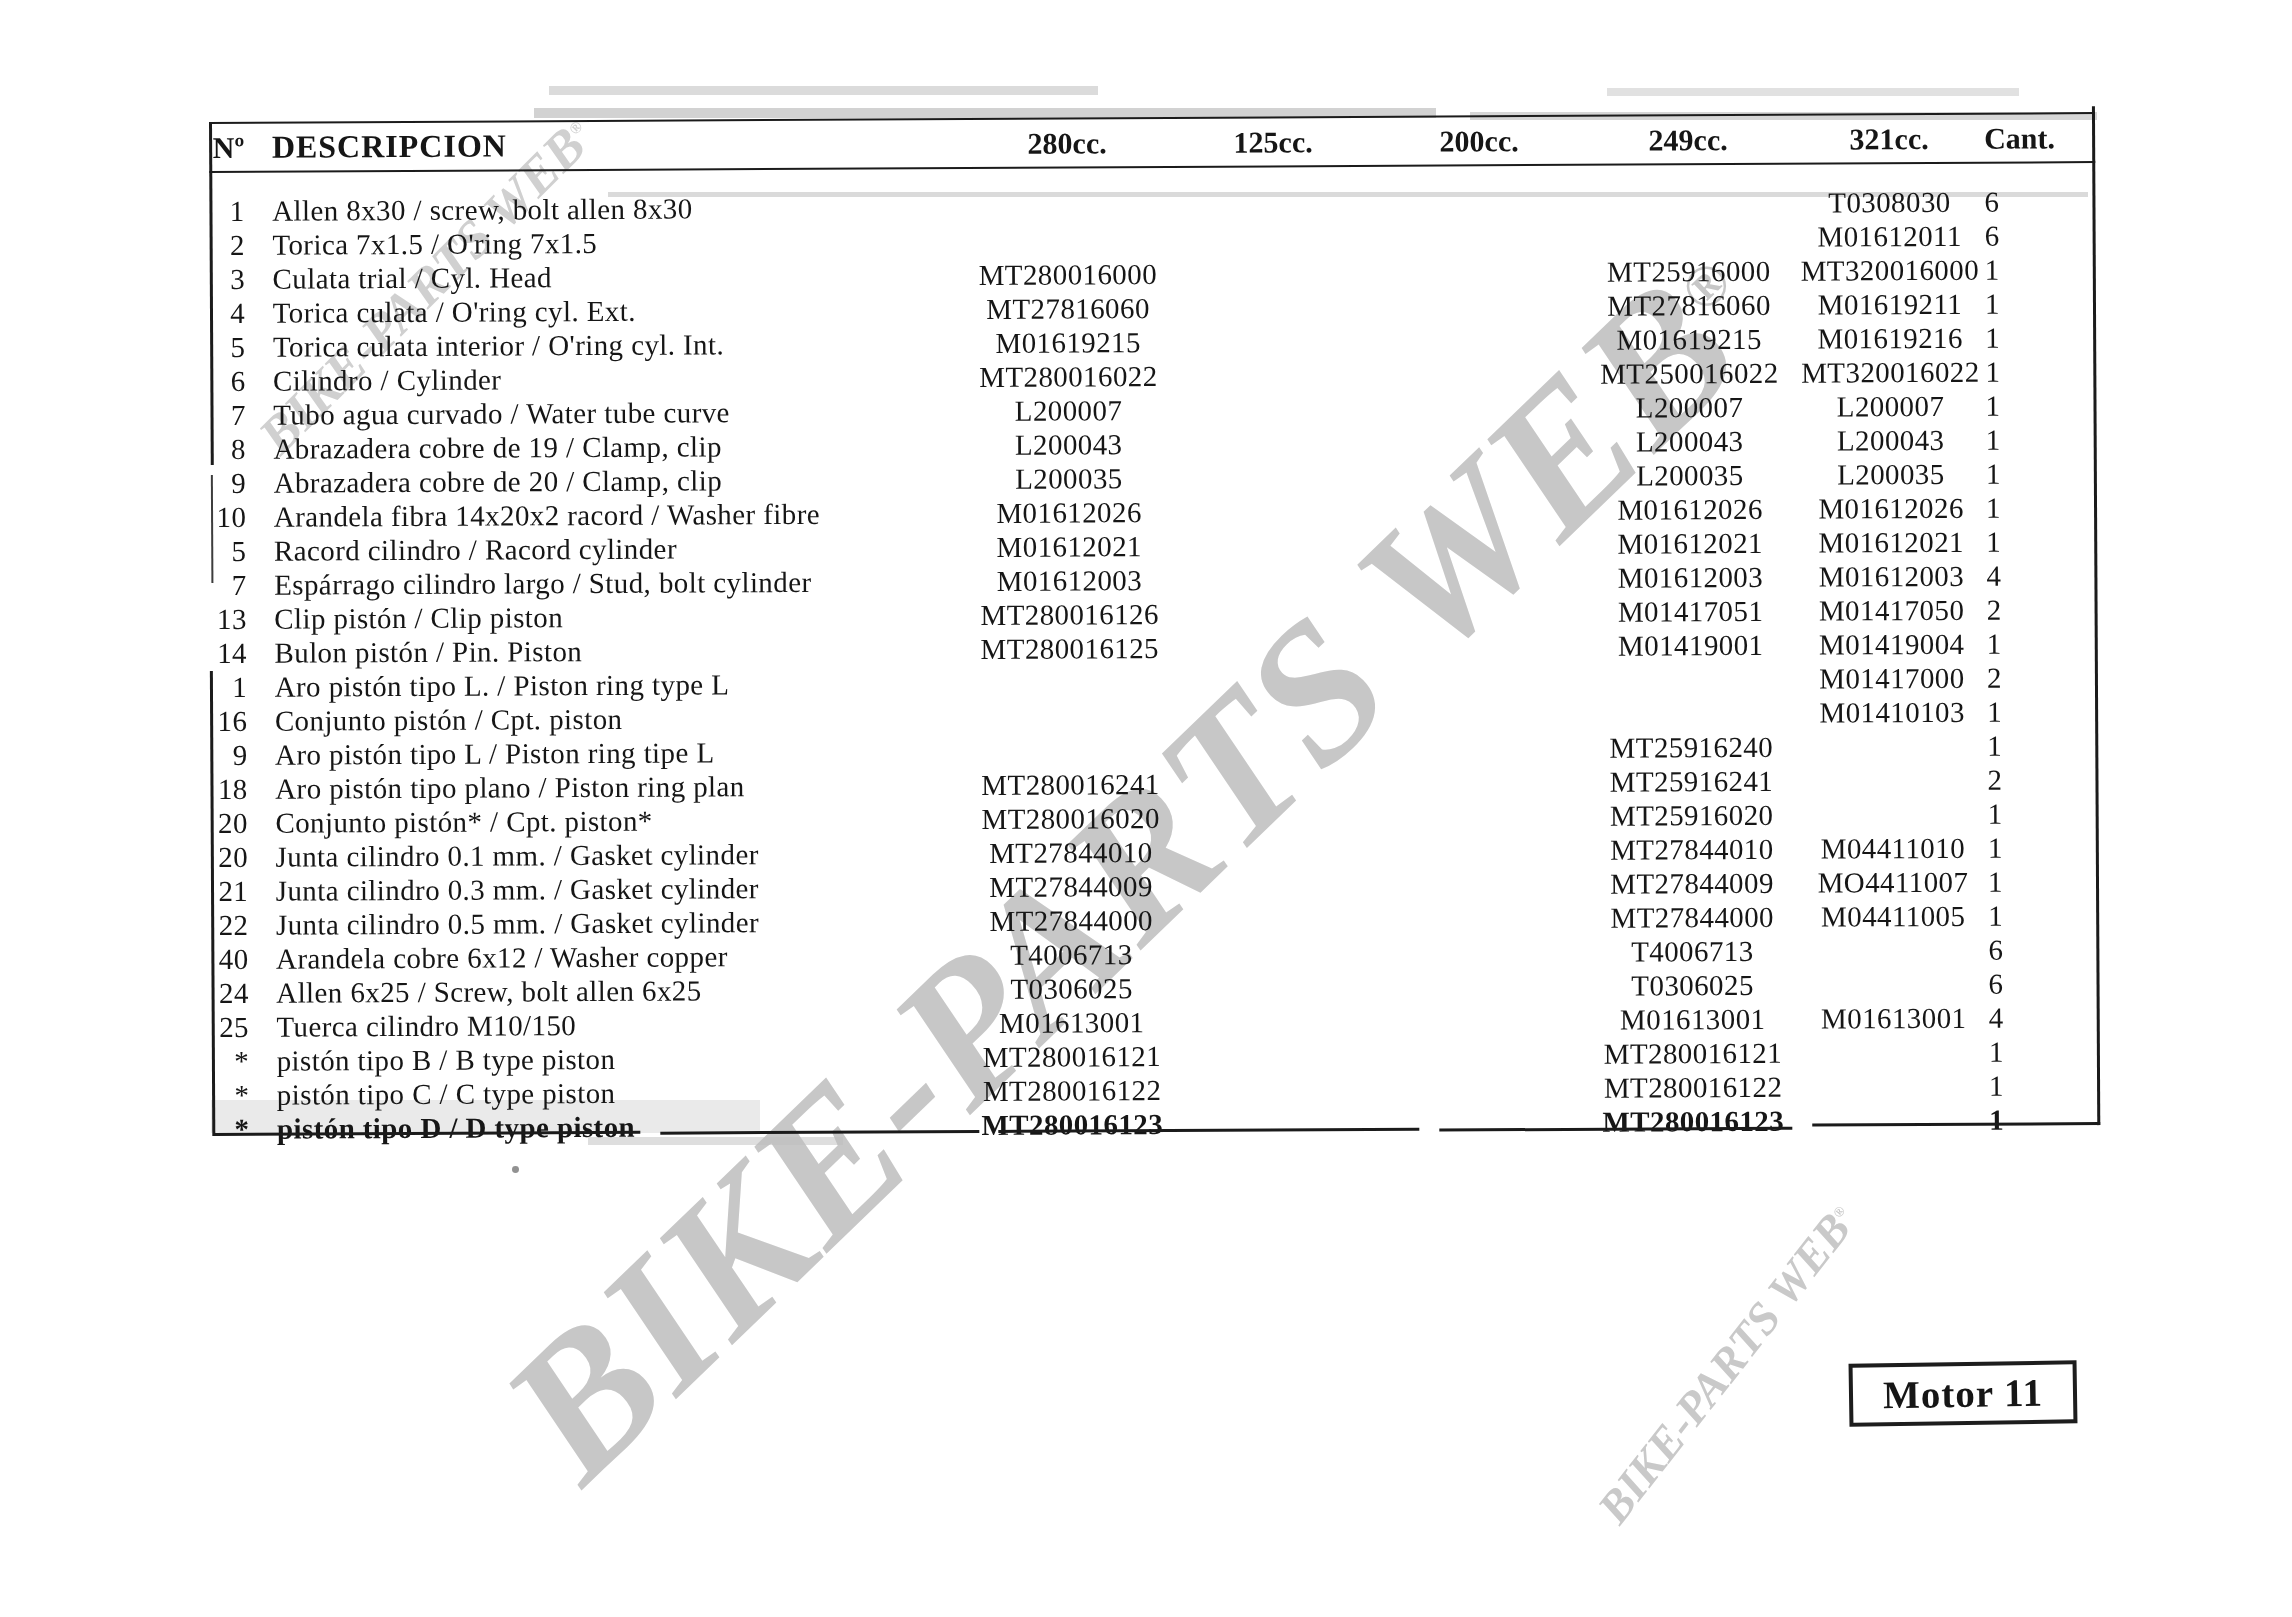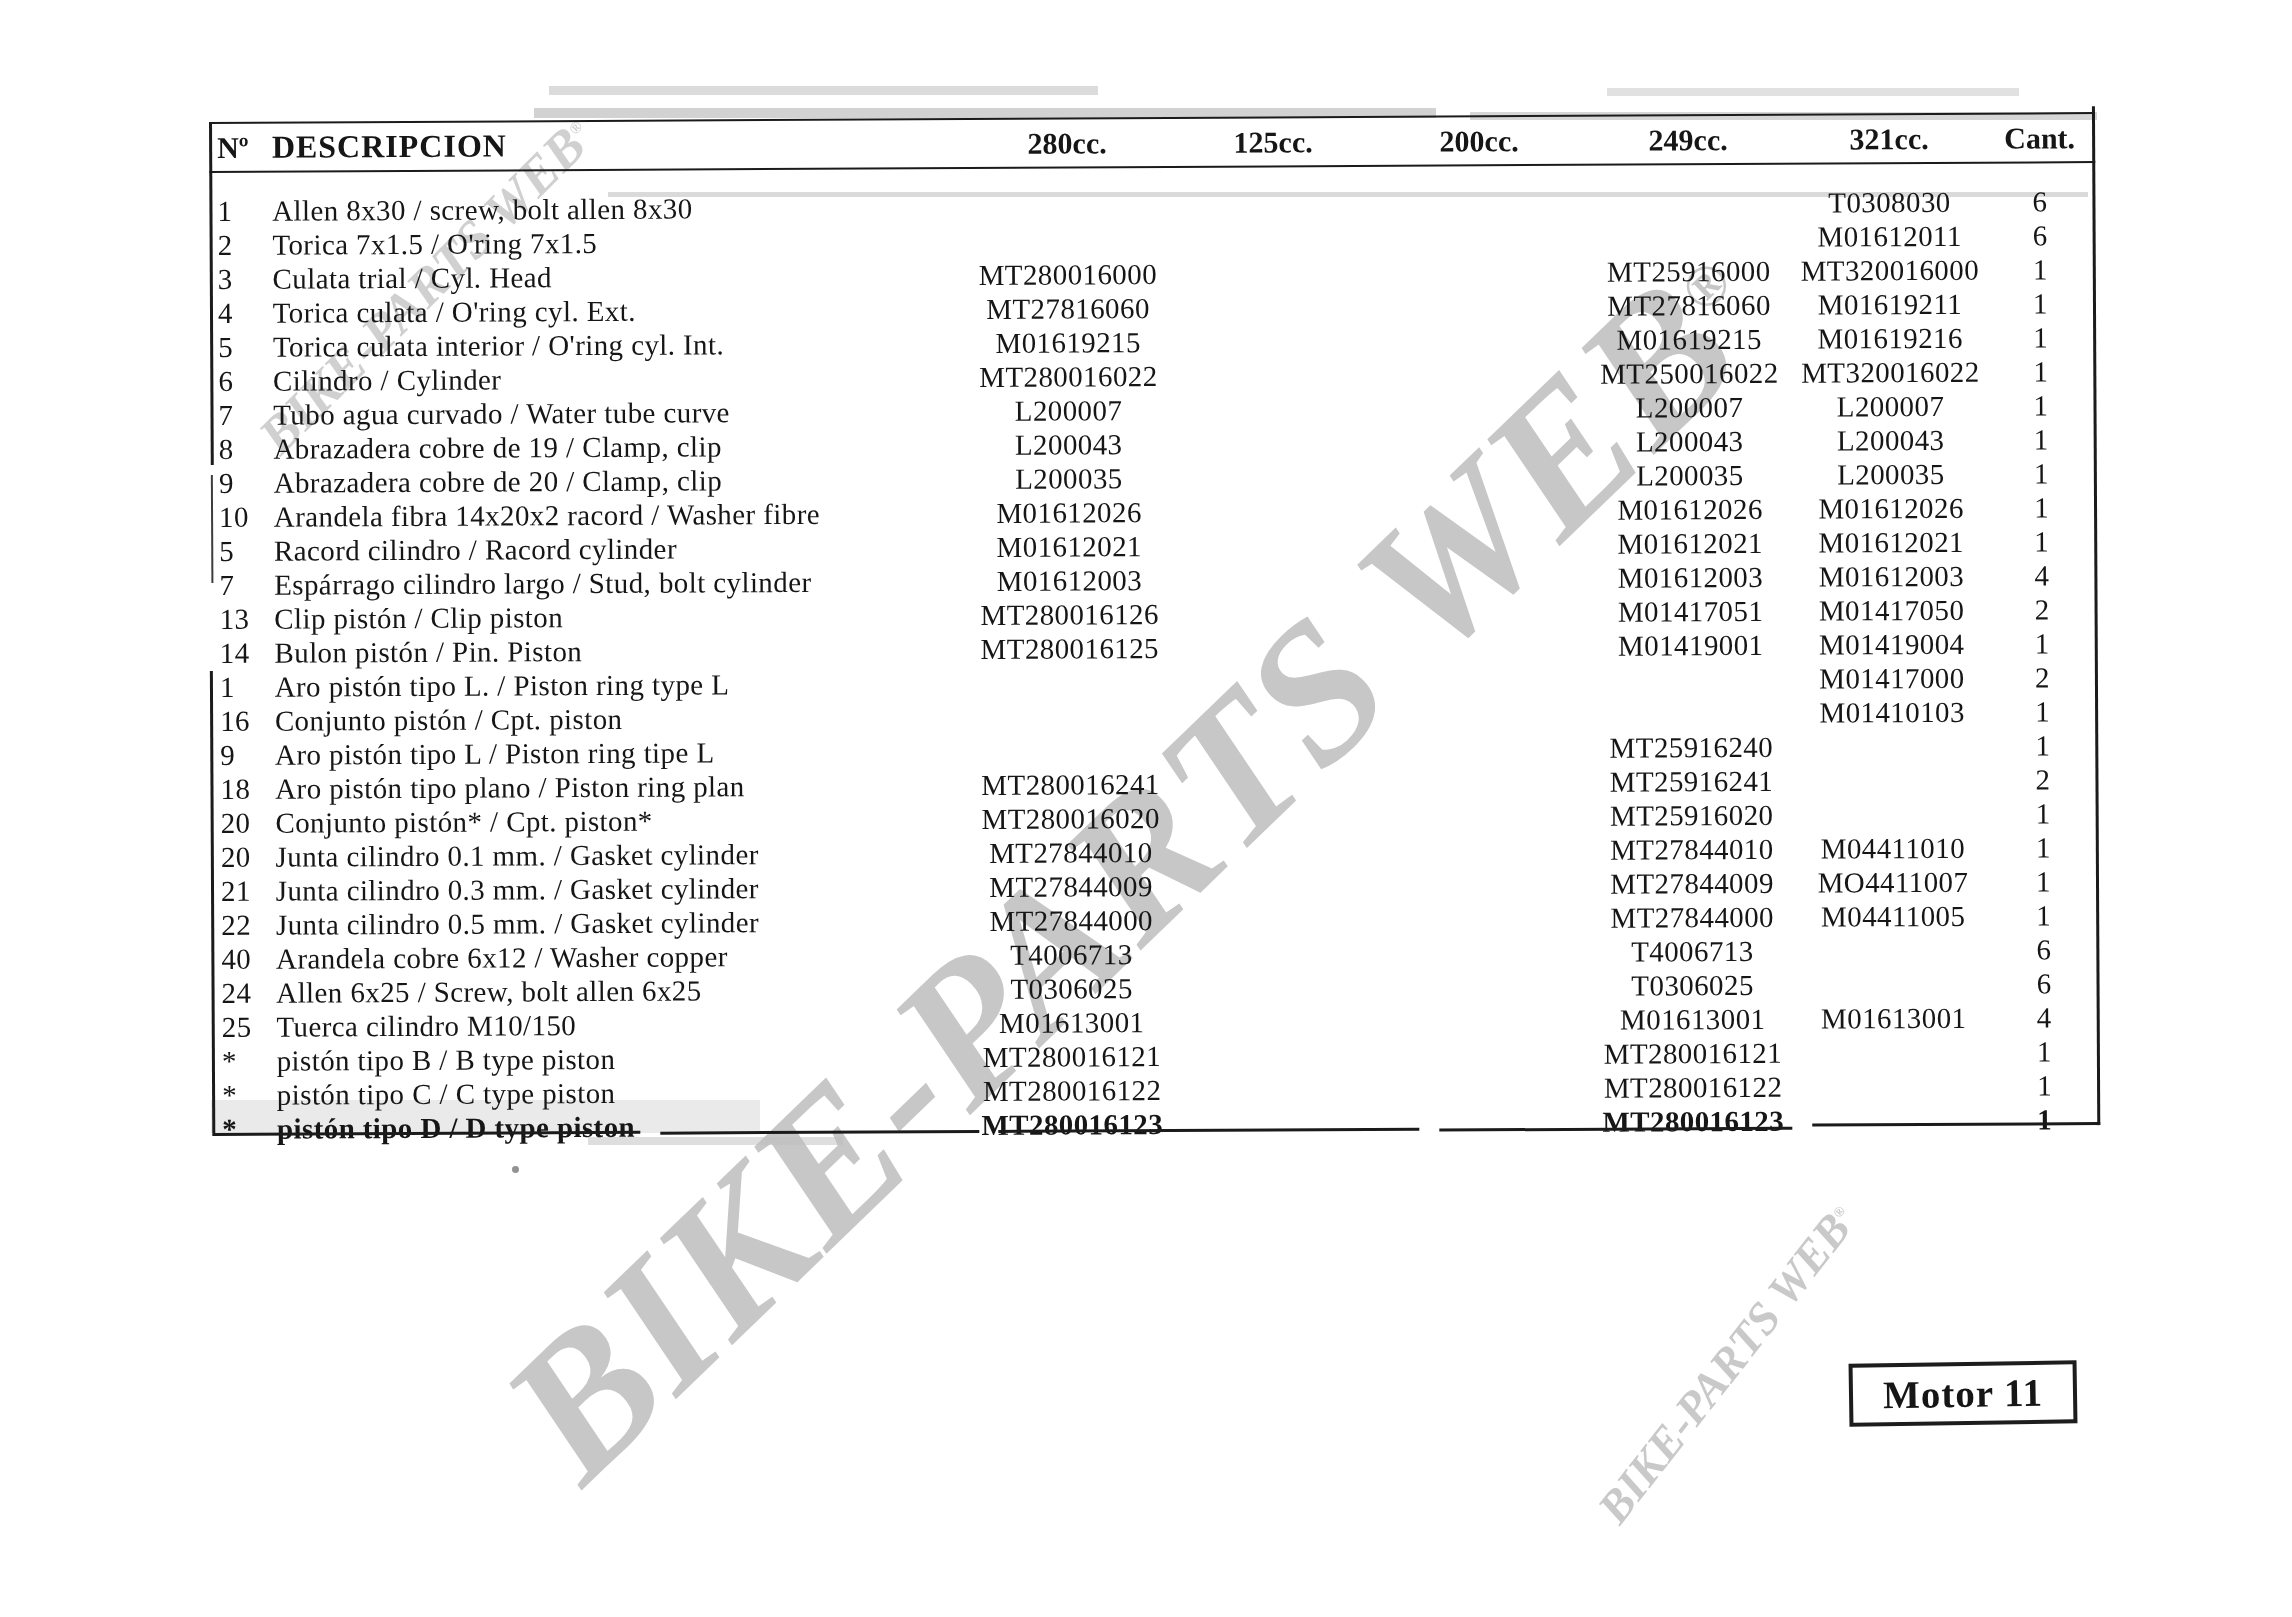--- a/index.html
+++ b/index.html
@@ -64,24 +64,24 @@
     font-weight:bold;
     font-size:30px;
   }
   #thead .c-desc{font-size:32px;letter-spacing:1px;}
   #tbody{
     padding-top:21.6px;
     padding-bottom:0;
     min-height:939px;
   }
   .trow{height:34px;font-size:29px;letter-spacing:0.4px;line-height:33px;}
-  .c-num{text-align:left;padding-right:11.8px;padding-left:8px;}
+  .c-num{text-align:right;padding-right:11.8px;}
   .c-desc{text-align:left;padding-left:15.7px;}
   .c-mid{text-align:center;}
-  .c-cant{text-align:center;}
+  .c-cant{}
   .bold-row{font-weight:bold;}
   
   .vseg,.hseg{position:absolute;background:#1b1b1b;}
   
   #motor-box{
     position:absolute;
     left:1849px;top:1362px;
     width:220px;height:55px;
     border:4.9px solid #1d1d1d;
     background:#ffffff;

